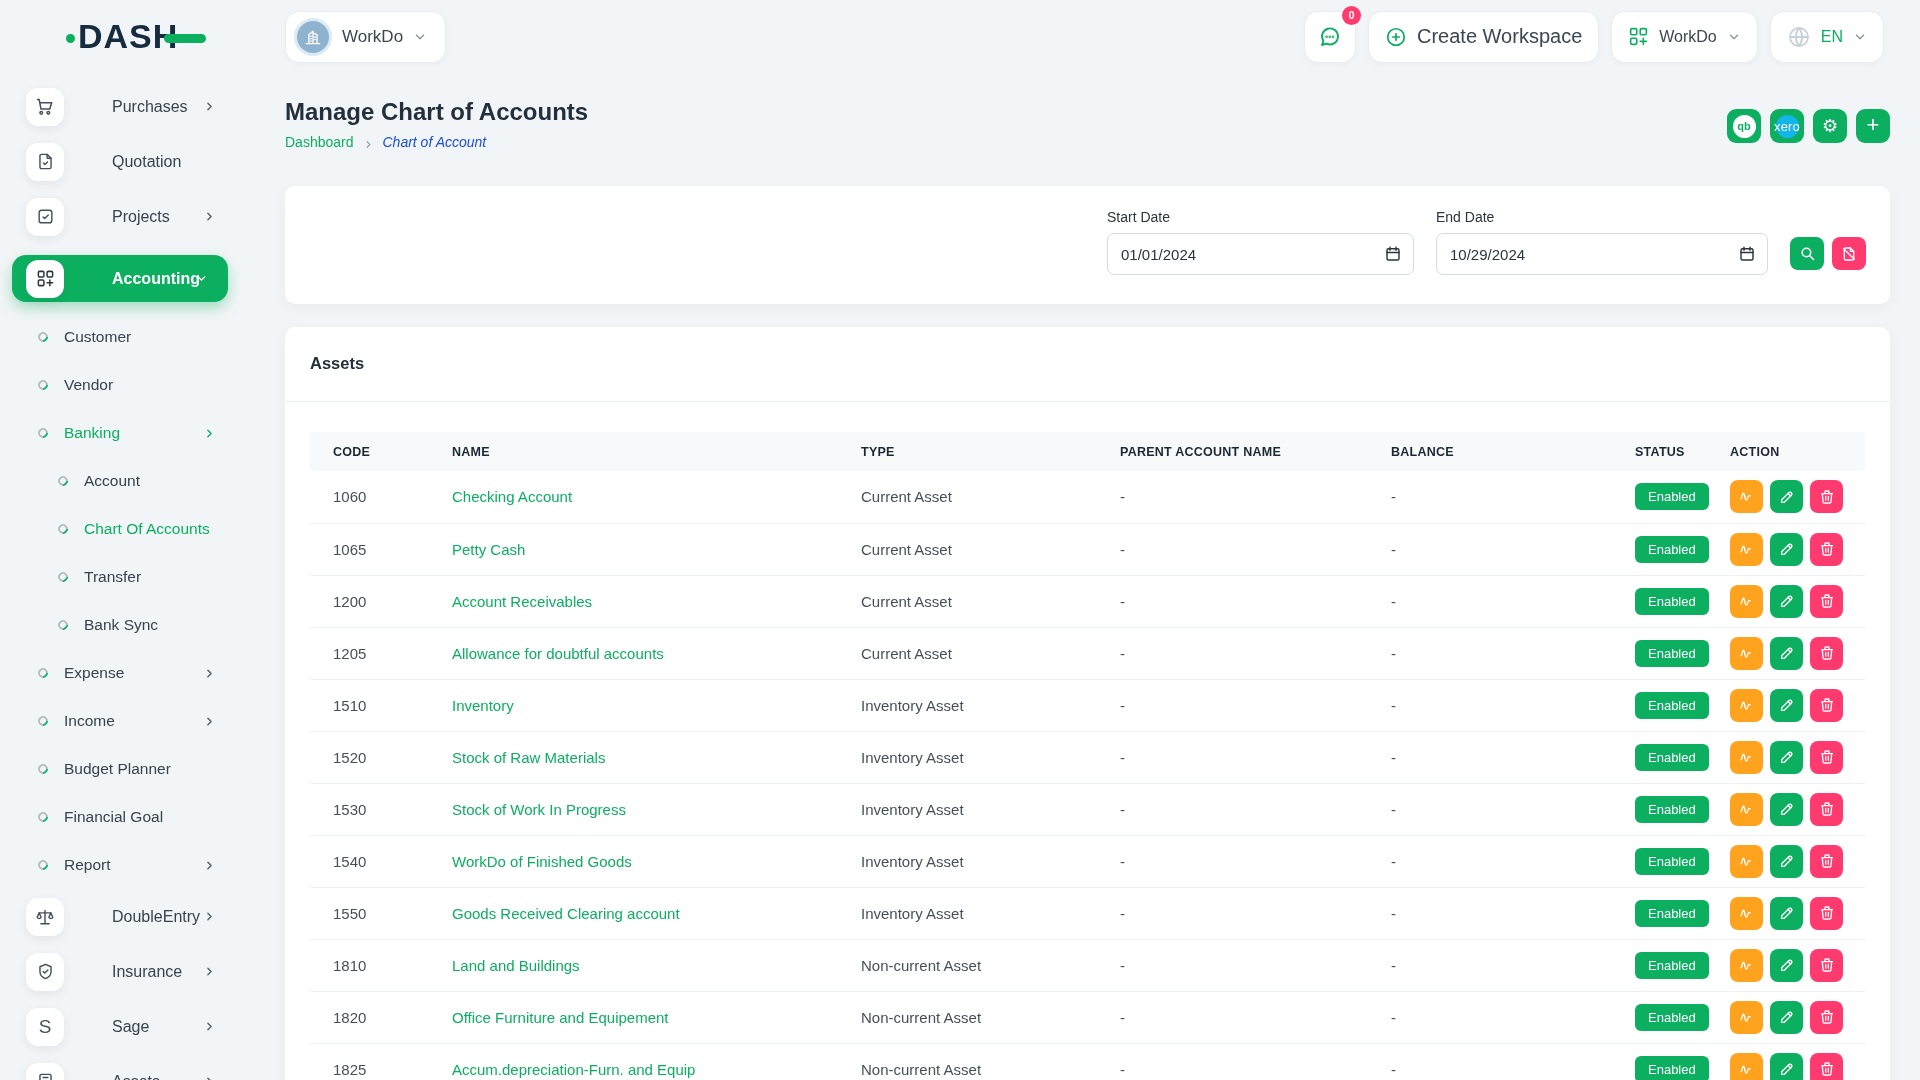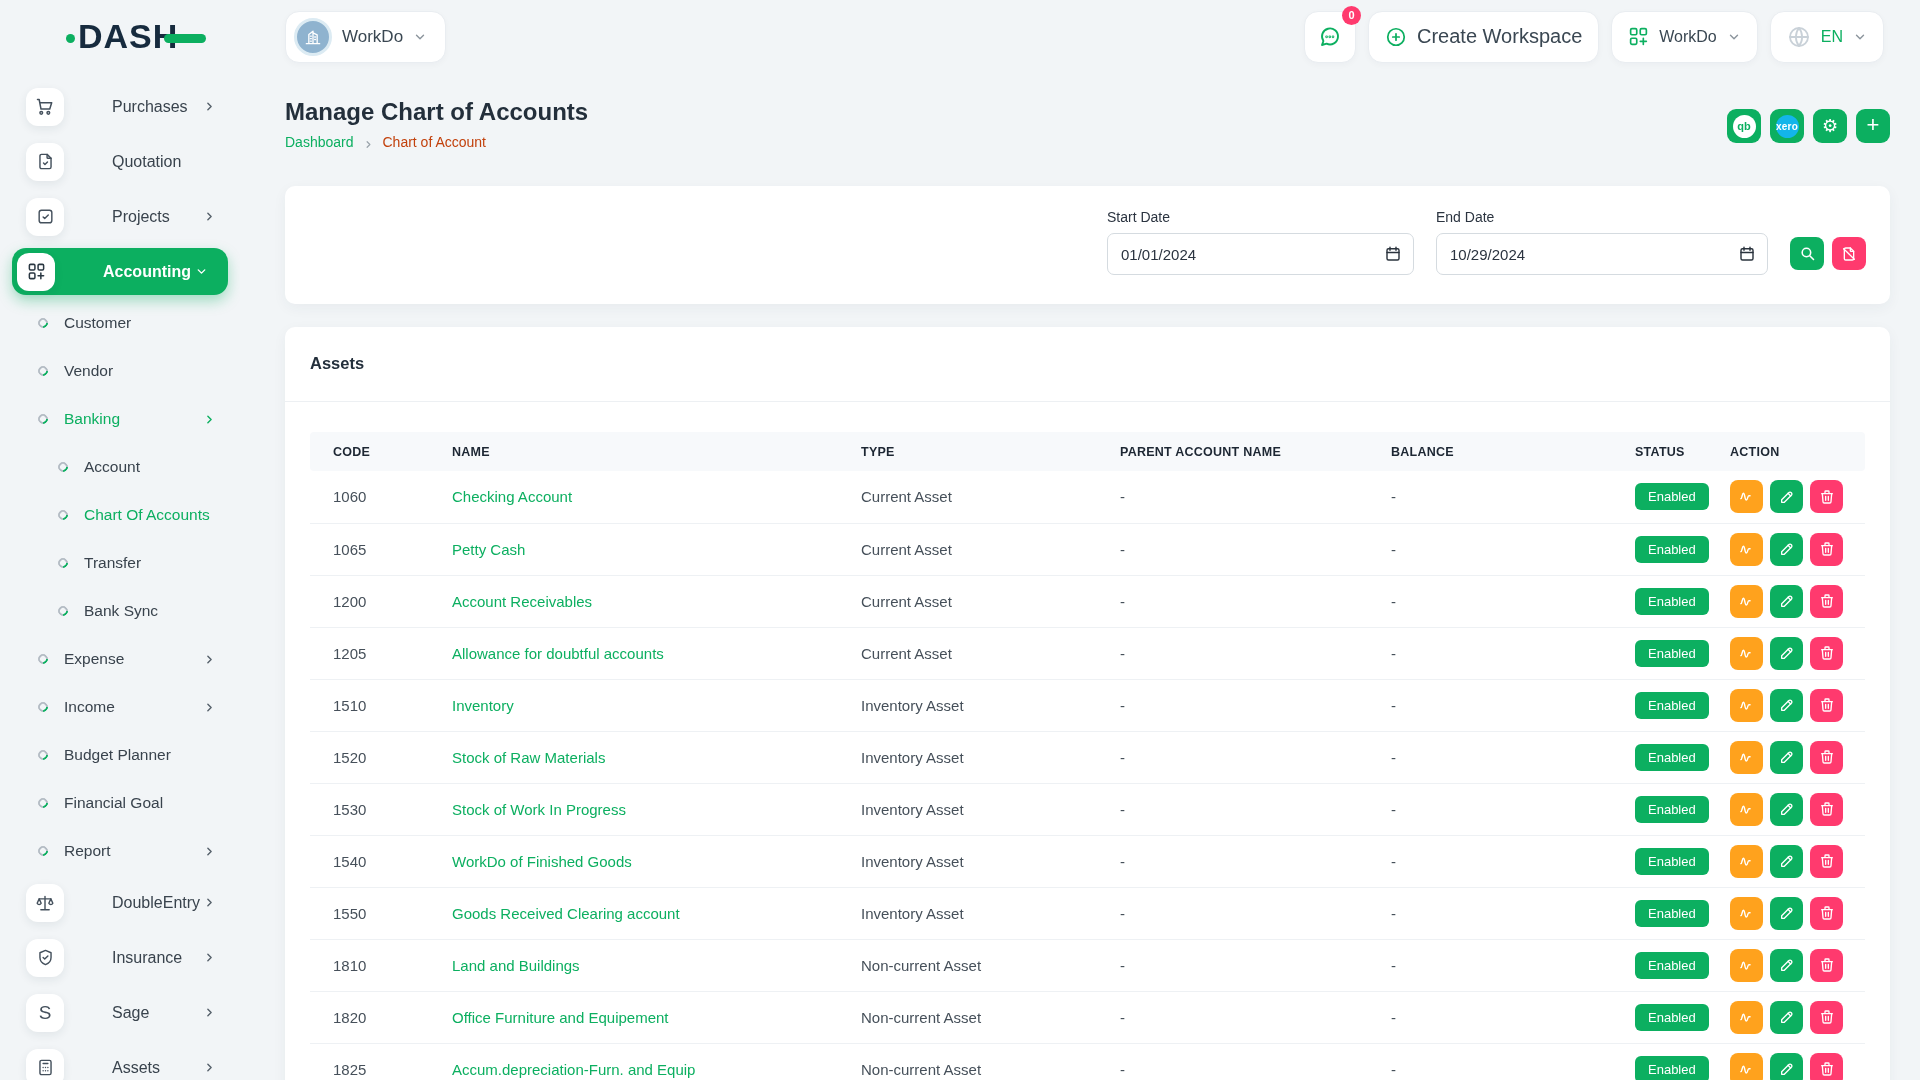--- a/index.html
+++ b/index.html
@@ -24,42 +24,42 @@
   .chev { color:#8b949c; }
   .lang-label { font-size:16px; color:#0caf60; font-weight:500; }
 
   
   .sidebar { position:absolute; top:73px; left:0; width:240px; bottom:0; padding-top:6px; overflow:hidden; }
   .nav-item { display:flex; align-items:center; position:relative; cursor:pointer; }
   .nav-item .lbl { font-size:16px; color:#39434d; font-weight:500; }
   .nav-item .chevr { position:absolute; right:24px; color:#55606a; }
   .nav-top { height:55px; padding-left:26px;gap:32px; }
   .tile { width:38px; height:38px; background:#fff; border-radius:12px; box-shadow:0 3px 10px rgba(30,45,60,.08); display:flex; align-items:center; justify-content:center; color:#44505c; margin-right:16px; flex:0 0 auto; }
-  .nav-top.active { background:#0caf60; border-radius:14px; margin:4px 12px; height:47px; padding-left:5px; box-shadow:0 6px 14px rgba(12,175,96,.35); }
+  .nav-top.active { background:#0caf60; border-radius:14px; margin:11px 12px; height:47px; padding-left:14px; box-shadow:0 6px 14px rgba(12,175,96,.35); }
   .nav-top.active .lbl { color:#fff; font-weight:bold; }
   .nav-top.active .chevr { color:#fff; right:20px; }
   .nav-sub { height:48px; padding-left:38px; }
   .nav-sub .dot, .nav-sub2 .dot { width:10px; height:10px; border-radius:50%; border:2.4px solid #b4bcc4; border-bottom-color:#0caf60; transform:rotate(-45deg); margin-right:16px; flex:0 0 auto; }
   .nav-sub .lbl, .nav-sub2 .lbl { font-size:15.5px; }
   .nav-sub2 { height:48px; padding-left:58px; }
   .green-lbl .lbl { color:#0caf60 !important; }
   .green-lbl .chevr { color:#0caf60; }
   .s-letter { font-size:19px; font-weight:500; color:#44505c; }
 
   
   .content { position:absolute; left:240px; top:73px; right:0; bottom:0; padding:25px 30px 0 45px; overflow:hidden; }
   .page-head { position:relative; }
   .page-title { font-size:24px; font-weight:600; color:#232f3b; }
   .breadcrumb { display:flex; align-items:flex-end; gap:9px; margin-top:8px; }
   .breadcrumb .home { font-size:14px; color:#0caf60; cursor:pointer; }
-  .breadcrumb .cur { font-size:14px; color:#c2410c; }
+  .breadcrumb .cur { font-size:14px; color:#1d4ed8;font-style:italic; }
   .head-actions { position:absolute; top:11px; right:0; display:flex; gap:9px; }
   .sq-btn { width:34px; height:34px; border-radius:9px; background:#0caf60; border:none; display:flex; align-items:center; justify-content:center; cursor:pointer; color:#fff; }
   .qb-disc { width:23px; height:23px; border-radius:50%; background:#fff; color:#0caf60; font-size:11px; font-weight:bold; display:flex; align-items:center; justify-content:center;text-align:right; }
-  .xero-disc { width:23px; height:23px; border-radius:50%; background:#13b5ea; color:#fff; font-size:10px; font-weight:bold; display:flex; align-items:center; justify-content:center; letter-spacing:.2px; }
+  .xero-disc { width:23px; height:23px; border-radius:50%; background:#13b5ea; color:#fff; font-size:13px; font-weight:normal; display:flex; align-items:center; justify-content:center; letter-spacing:.2px; }
   .gear-glyph { font-family:"DejaVu Sans",sans-serif; font-size:18px; line-height:1; }
   .plus-glyph { font-size:22px; font-weight:500; line-height:1; margin-top:-2px; }
 
   .card { background:#fff; border-radius:10px; box-shadow:0 4px 14px rgba(35,50,70,.05); }
   .filter-card { margin-top:36px; height:118px; display:flex; justify-content:flex-end; align-items:flex-end; padding:0 24px 29px 24px; gap:22px; }
   .field { display:flex; flex-direction:column; }
   .field label { font-size:14px; color:#2b3440; margin-bottom:8px; }
   .date-wrap { position:relative; }
   .date-input { width:307px; height:42px; border:1px solid #d5dbe0; border-radius:7px; font-size:15px; color:#2b3440; padding:0 40px 0 13px; font-family:"Liberation Sans","DejaVu Sans",sans-serif; background:#fff; }
   .date-input.end { width:332px; }

